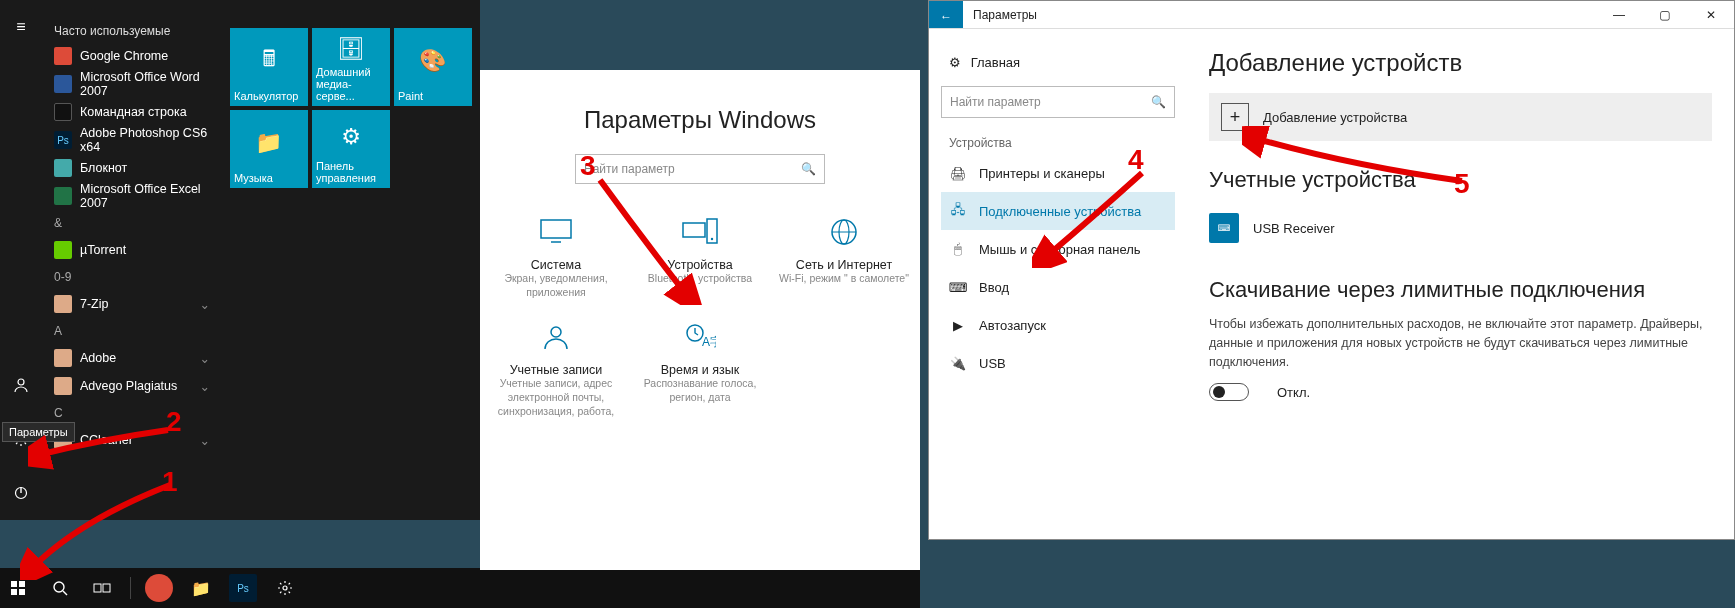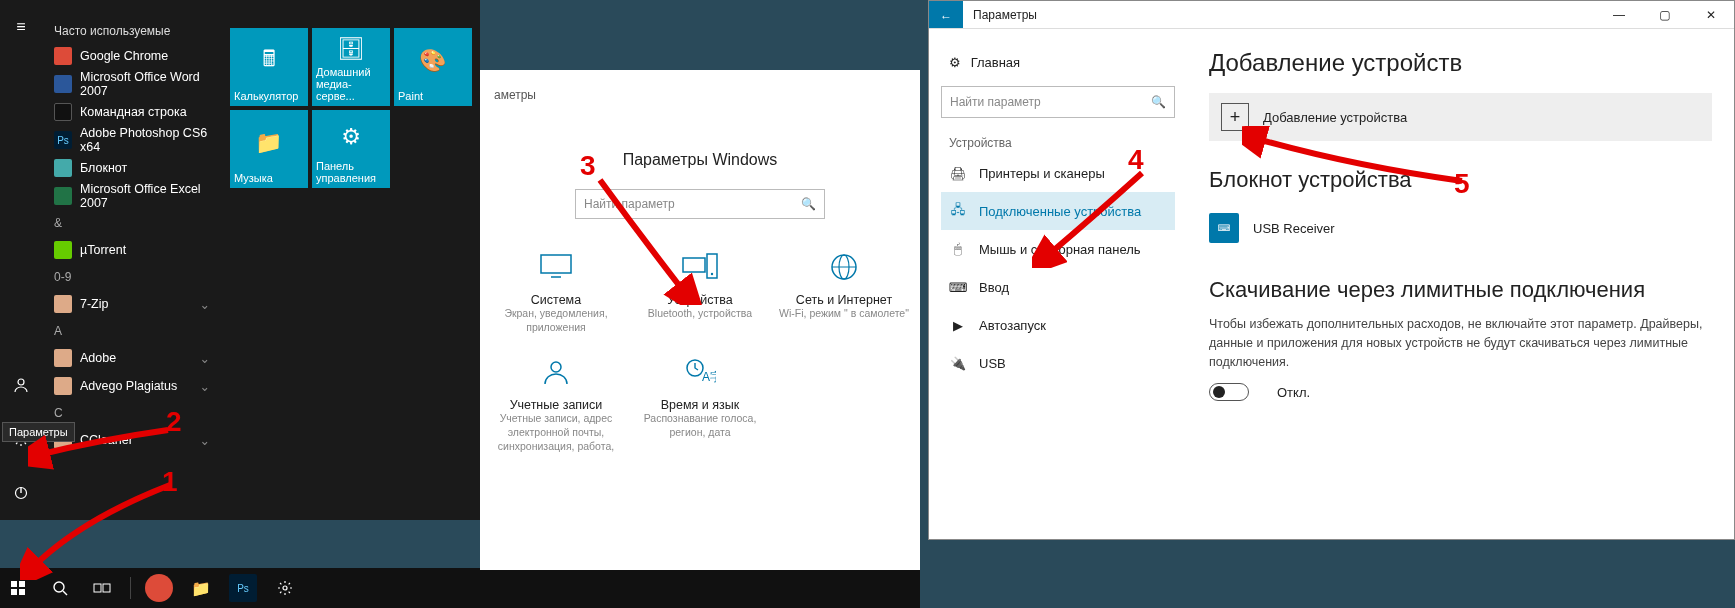--- a/index.html
+++ b/index.html
@@ -27,21 +27,21 @@
 .tooltip-params { position: absolute; left: 2px; top: 422px; background:#2a2a2a; border:1px solid #555; color:#fff; font-size:11px; padding:3px 6px; }
 
 
 .taskbar { position: absolute; left: 0; bottom: 0; width: 920px; height: 40px; background: #111; display: flex; align-items: center; gap: 14px; padding: 0 4px; }
 .taskbar .tb { width: 28px; height: 28px; display:flex; align-items:center; justify-content:center; color:#fff; cursor:pointer; border-radius:2px;}
 .taskbar .sep { width: 1px; height: 22px; background: #444; }
 
 
 .settings-mid { position: absolute; left: 480px; top: 70px; width: 440px; height: 500px; background: #fff; color: #222; overflow:hidden;}
 .settings-mid .crumb { font-size: 12px; color: #555; padding: 18px 14px 4px; }
-.settings-mid h1 { font-weight: 400; font-size: 16px; text-align:center; margin-top: 45px;}
+.settings-mid h1 { font-weight: 400; font-size: 24px; text-align:center; margin-top: 36px;}
 .search-mid { margin: 20px auto 28px; width: 250px; height: 30px; border: 1px solid #bbb; display: flex; align-items:center; padding: 0 8px; font-size: 12px; color:#888; }
 .search-mid .mag { margin-left:auto; color:#666; }
 .cats { display: grid; grid-template-columns: repeat(3, 1fr); gap: 18px 4px; padding: 0 6px;}
 .cat { text-align:center; cursor:pointer; }
 .cat .cicon { width: 44px; height: 40px; margin: 0 auto 6px; color:#0078aa; display:flex; align-items:center; justify-content:center; }
 .cat .cname { font-size: 12.5px; color:#222; }
 .cat .cdesc { font-size: 10.5px; color:#888; line-height:1.3; padding:0 4px;}
 
 
 .settings-right { position: absolute; left: 928px; top: 0; right:0; height: 540px; background: #fff; color: #222; border:1px solid #888; }
@@ -221,21 +221,20 @@
   <div class="tb" style="background:#001d33;color:#6cf;font-size:10px">Ps</div>
   <div class="tb">
       <svg width="16" height="16" viewBox="0 0 16 16">
         <circle cx="8" cy="8" r="2" fill="none" stroke="#fff" stroke-width="1.2"></circle>
         <path d="M8 1v2M8 13v2M1 8h2M13 8h2M3 3l1.4 1.4M11.6 11.6L13 13M13 3l-1.4 1.4M4.4 11.6L3 13" stroke="#fff" stroke-width="1.2"></path>
       </svg>
     </div>
 </div>
 
 <div class="settings-mid">
-  <div class="crumb">аметры</div>
   <h1>Параметры Windows</h1>
   <div class="search-mid">
     <span>Найти параметр</span>
     <span class="mag">🔍</span>
   </div>
   <div class="cats">
     <div class="cat">
         <div class="cicon">
           <svg width="34" height="28" viewBox="0 0 34 28">
             <rect x="2" y="2" width="30" height="18" fill="none" stroke="#0078aa" stroke-width="1.5"></rect>
@@ -336,21 +335,21 @@
           <span class="nicon">🔌</span>
           <span>USB</span>
         </div>
     </div>
     <div class="sr-main">
       <h1>Добавление устройств</h1>
       <div class="add-dev">
         <div class="plus">+</div>
         <span>Добавление устройства</span>
       </div>
-      <h2>Блокнот устройства</h2>
+      <h2>Учетные устройства</h2>
       <div class="dev-row">
         <div class="dicon">⌨</div>
         <span>USB Receiver</span>
       </div>
       <h2>Скачивание через лимитные подключения</h2>
       <div class="note">Чтобы избежать дополнительных расходов, не включайте этот параметр. Драйверы, данные и приложения для новых устройств не будут скачиваться через лимитные подключения.</div>
       <div class="toggle">
         <div class="sw"></div>
         <span>Откл.</span>
       </div>

